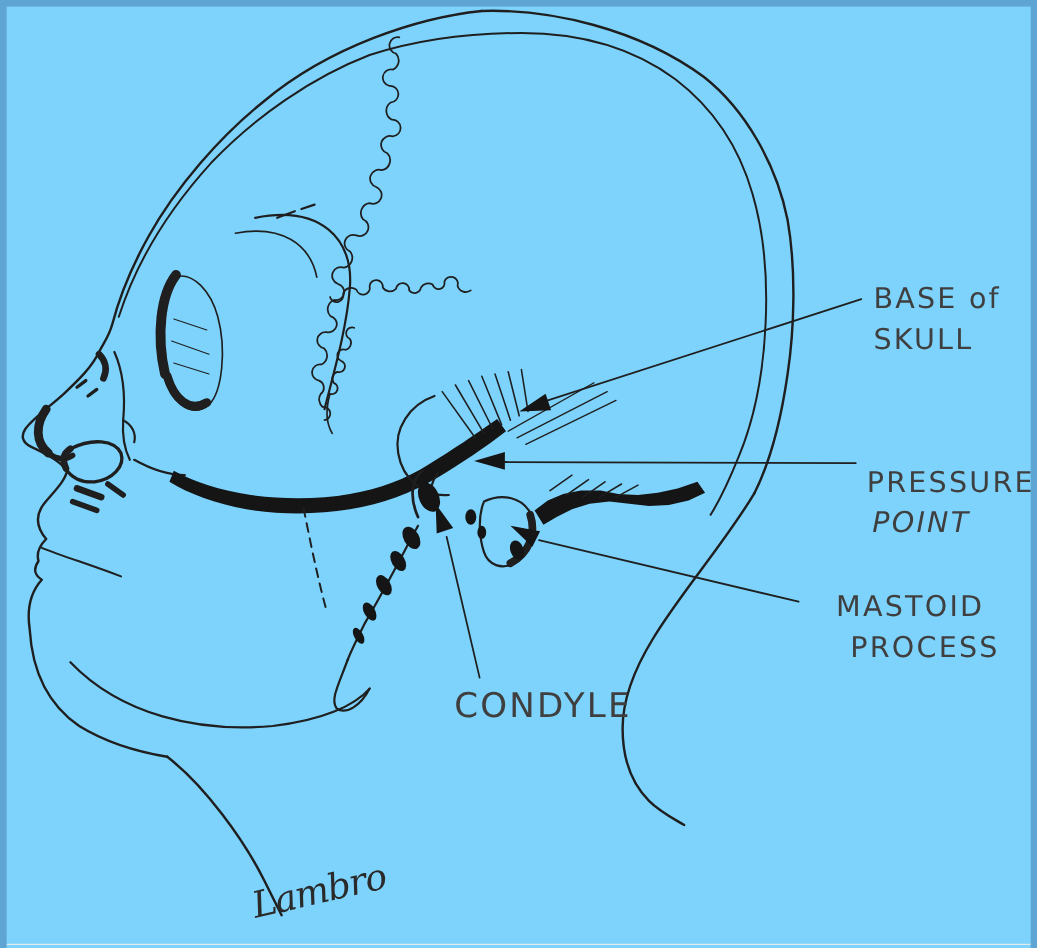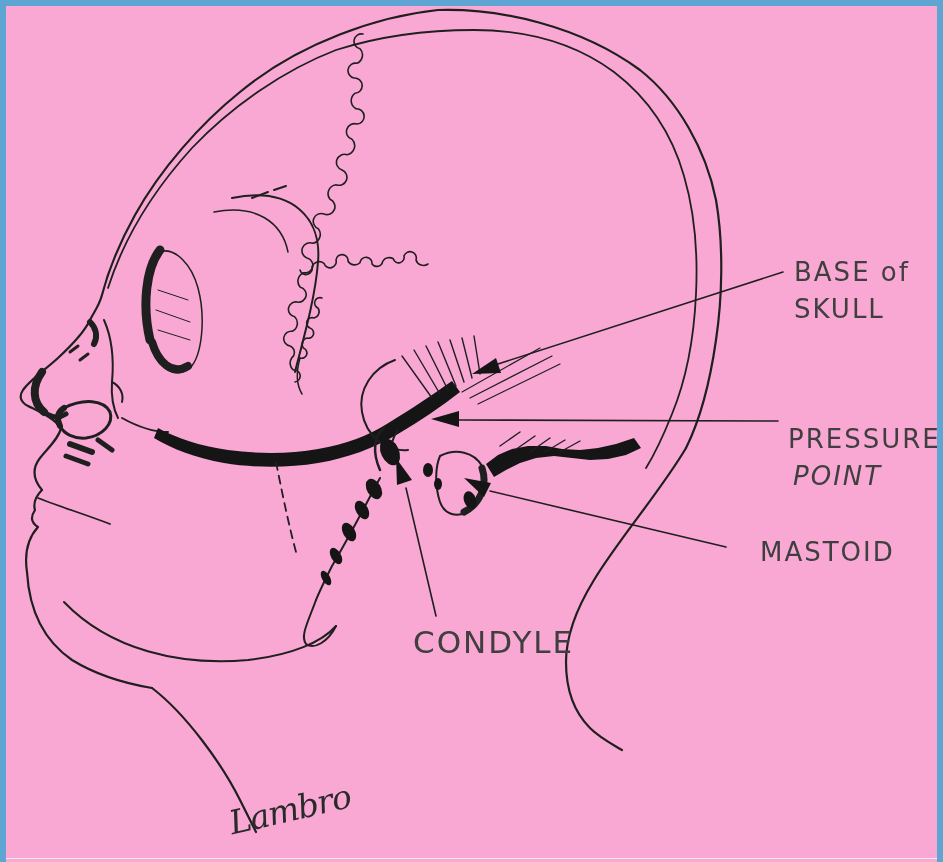--- a/index.html
+++ b/index.html
@@ -1,20 +1,20 @@
 <!DOCTYPE html>
 <html><head>
 <meta charset="utf-8">
 <style>
   html,body{margin:0;padding:0;background:#ffffff;}
   .frame{
     position:relative;
     width:943px;height:862px;
     box-sizing:border-box;
-    background:#f9a8d4;
+    background:#7dd3fc;
     border-top:6px solid #5fa5d3;
     border-left:6px solid #5fa5d3;
     border-right:6px solid #5fa5d3;
     overflow:hidden;
     font-family:"DejaVu Sans", sans-serif;
   }
   .frame::before{
     content:"";position:absolute;left:0;top:-6px;width:100%;height:2px;
     background:#bcd9ee;
   }
@@ -182,20 +182,21 @@
     <div>SKULL</div>
   </div>
 
   <div class="label" style="left:782px;top:399px;margin-top:16px;">
     <div>PRESSURE</div>
     <div class="l2-sm">POINT</div>
   </div>
 
   <div class="label" style="left:754px;top:528px;">
     <div>MASTOID</div>
+    <div class="l2-md">PROCESS</div>
   </div>
 
   <div class="label" style="left:407px;top:618px;font-size:31px;">
     <div>CONDYLE</div>
   </div>
 
   <div class="signature">Lambro</div>
 
   <div class="bottom-rule"></div>
 </div>

